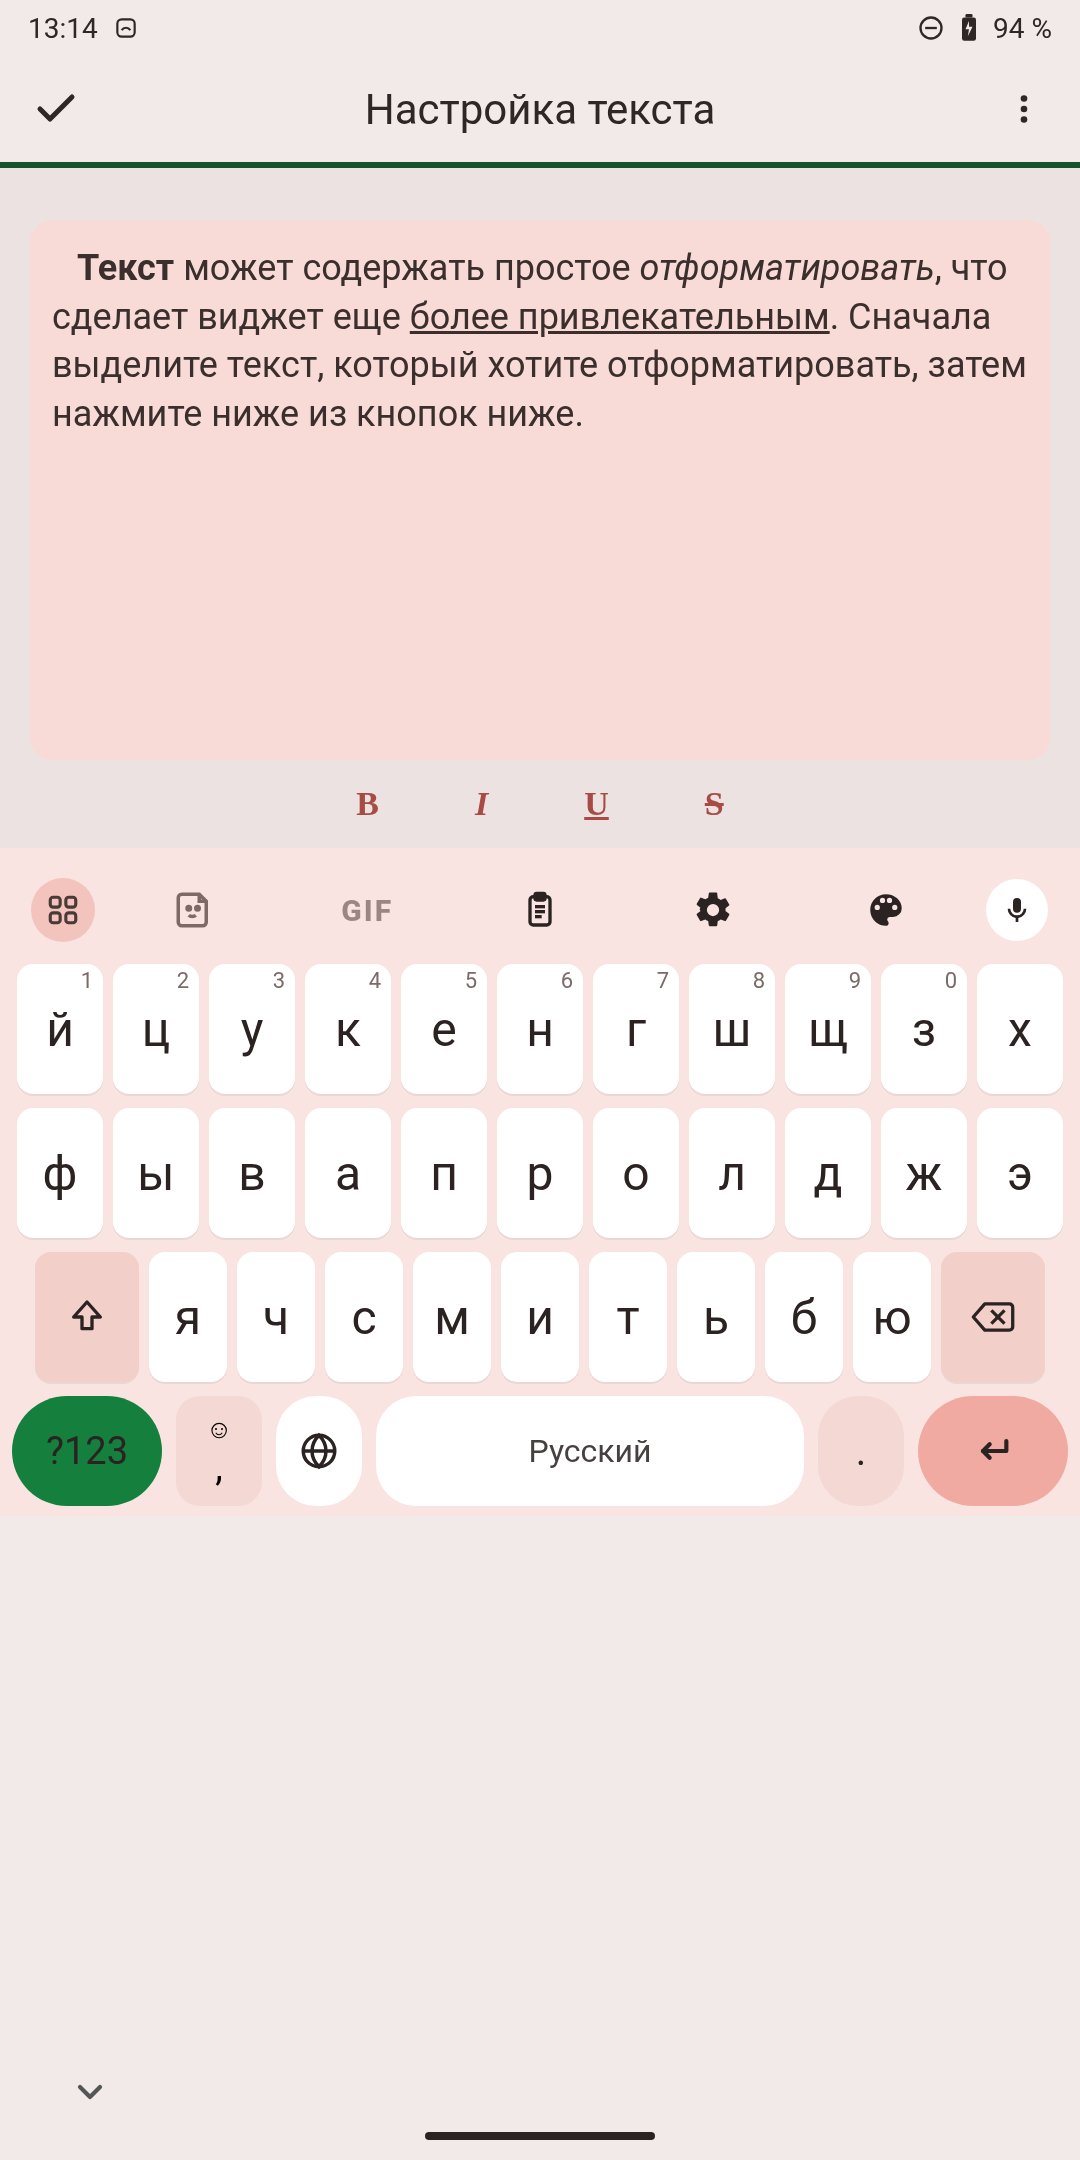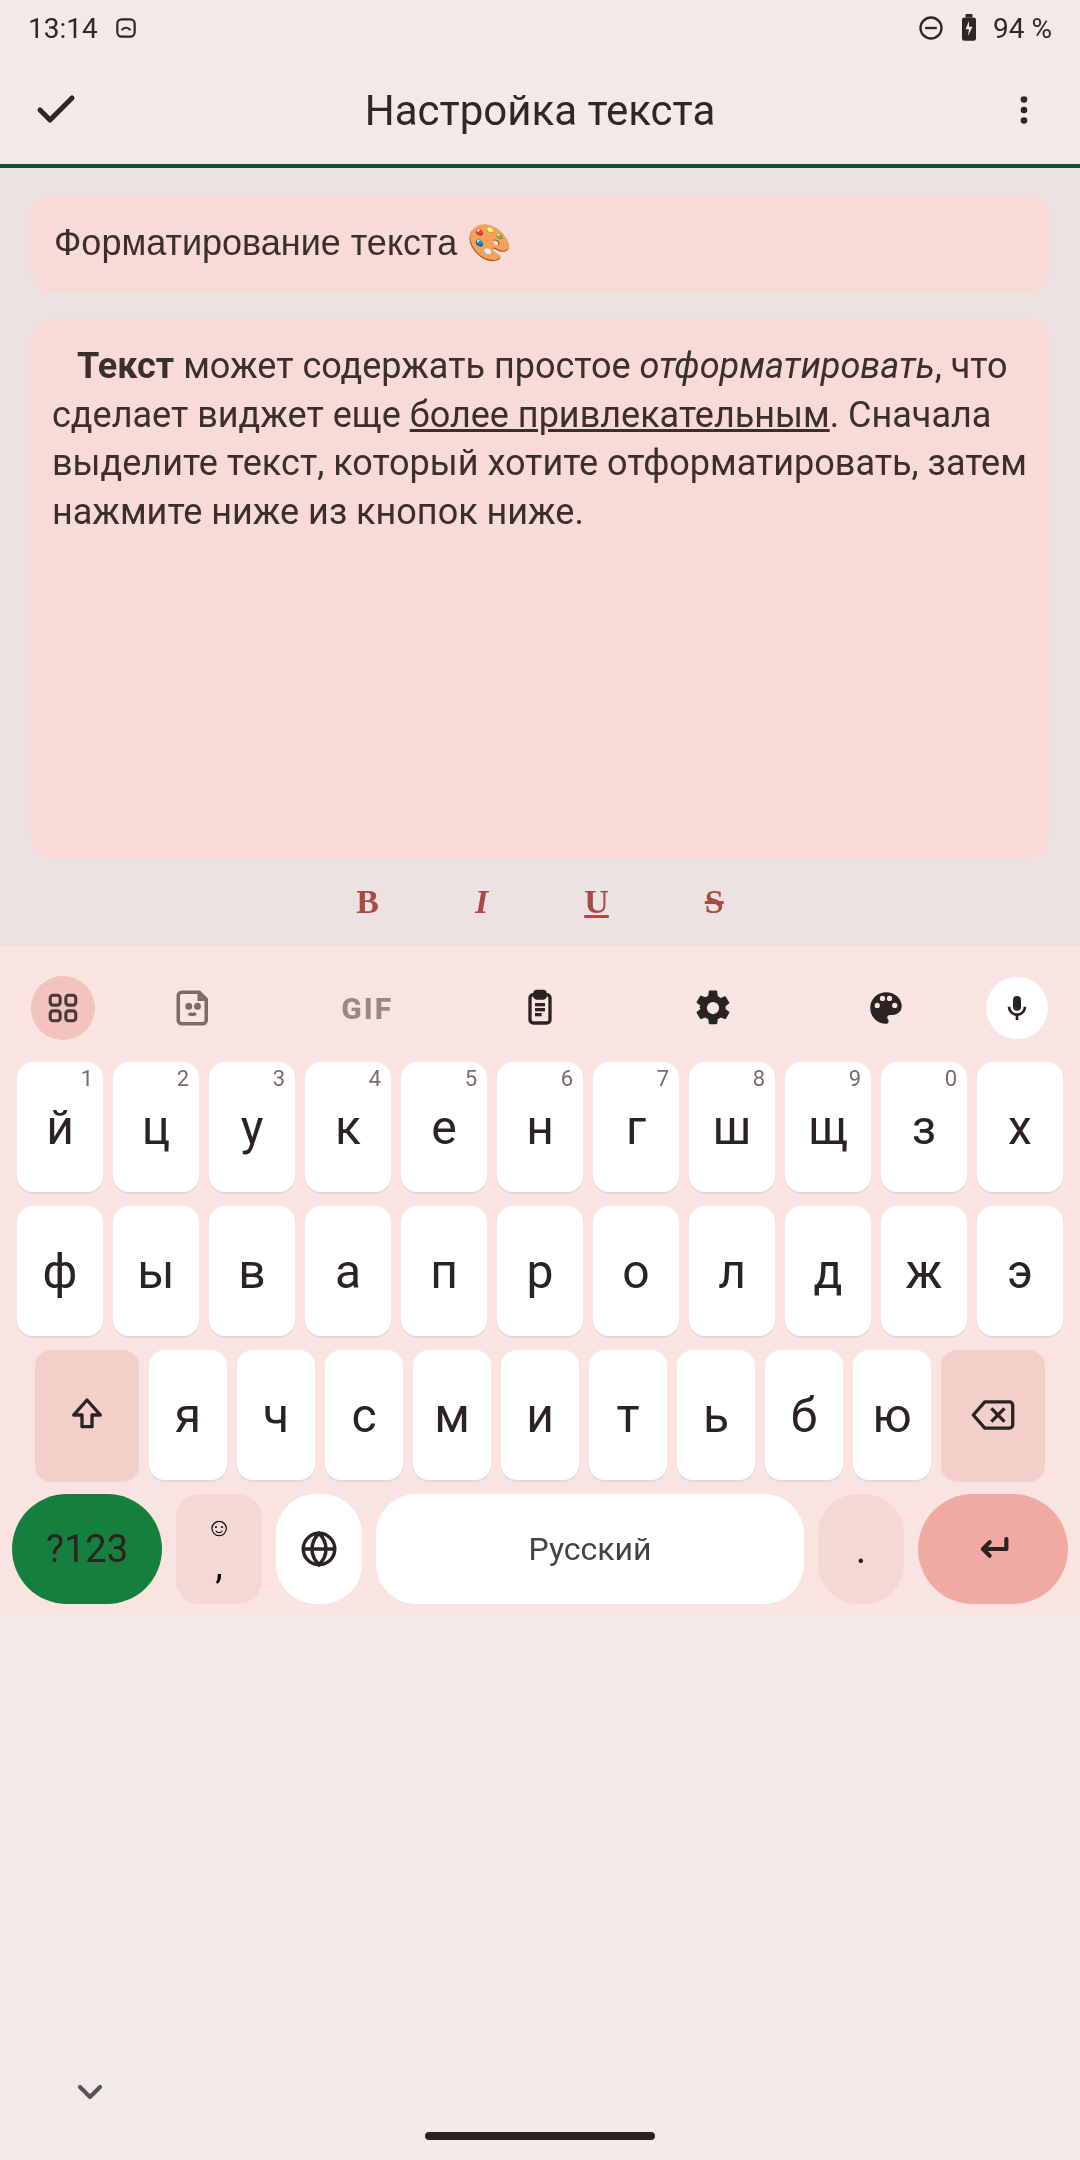--- a/index.html
+++ b/index.html
@@ -5,21 +5,21 @@
   * { box-sizing: border-box; margin: 0; padding: 0; }
   html, body { width: 1080px; height: 2160px; font-family: Roboto, "Helvetica Neue", Arial, sans-serif; background: #f2e9e9; overflow: hidden; }
   
   
   .status-bar { height: 56px; display: flex; align-items: center; justify-content: space-between; padding: 0 28px; font-size: 28px; color: #2e2725; }
   .status-left { display: flex; align-items: center; gap: 14px; }
   .status-right { display: flex; align-items: center; gap: 10px; }
   .status-icon { width: 28px; height: 28px; display: inline-flex; align-items: center; justify-content: center; }
   
   
-  .app-bar { height: 112px; display: flex; align-items: center; padding: 0 16px; background: #f2e9e9; border-bottom: 4px solid #14532d;}
+  .app-bar { height: 112px; display: flex; align-items: center; padding: 0 16px; background: #f2e9e9; border-bottom: 6px solid #14532d;}
   .app-bar .check { width: 80px; display:flex; align-items:center; justify-content:center;}
   .app-bar .title { flex: 1; text-align: center; font-size: 42px; color: #2e2725; font-weight:400;}
   .app-bar .more { width: 80px; display:flex; align-items:center; justify-content:center;}
   
   
   .content { padding: 26px 30px 0 30px; background: #ebe2e1; }
   .title-input { width: 100%; background: #f8dad6; border-radius: 22px; padding: 28px 24px; font-size: 36px; color: #3a2f2d; border: none; outline: none; }
   .body-area { margin-top: 26px; width: 100%; height: 540px; background: #f8dad6; border-radius: 22px; padding: 24px 22px; font-size: 36px; line-height: 1.35; color: #3a2f2d; }
   .body-area b { font-weight: 700; margin-left: 25px; }
   .body-area i { font-style: italic; }
@@ -106,21 +106,20 @@
   <div class="more">
     <svg width="36" height="36" viewBox="0 0 24 24" fill="#2e2725">
         <circle cx="12" cy="5" r="2.2"></circle>
         <circle cx="12" cy="12" r="2.2"></circle>
         <circle cx="12" cy="19" r="2.2"></circle>
       </svg>
   </div>
 </div>
 
 <div class="content">
-  <input class="title-input" value="Форматирование текста 🎨" style="">
   <div class="body-area">
     <b>Текст</b><span> может содержать простое </span><i>отформатировать</i><span>, что сделает виджет еще </span><u>более привлекательным</u><span>. Сначала выделите текст, который хотите отформатировать, затем нажмите ниже из кнопок ниже.</span>
   </div>
 </div>
 
 <div class="fmt-bar">
   <span class="fmt-btn">B</span>
   <span class="fmt-btn fmt-i">I</span>
   <span class="fmt-btn fmt-u">U</span>
   <span class="fmt-btn fmt-s">S</span>

